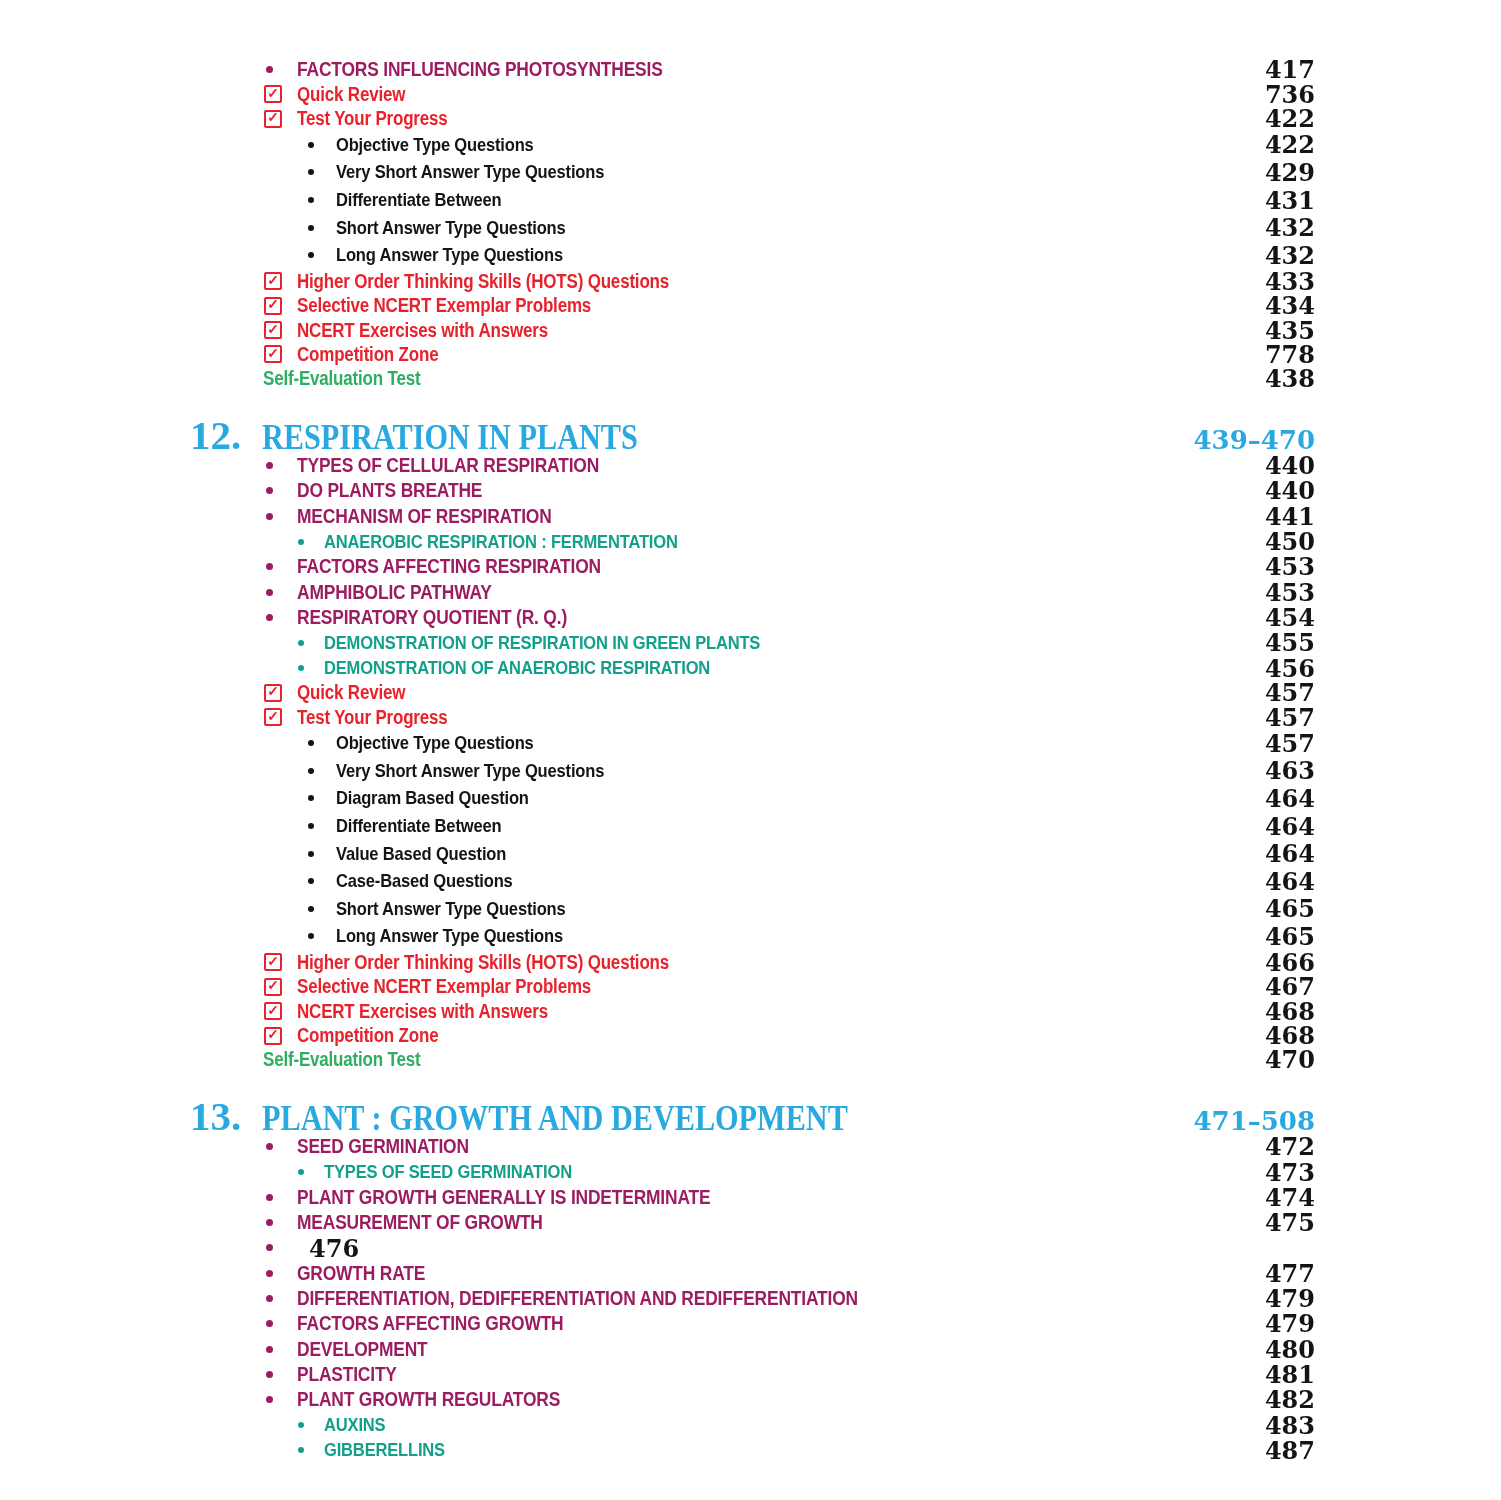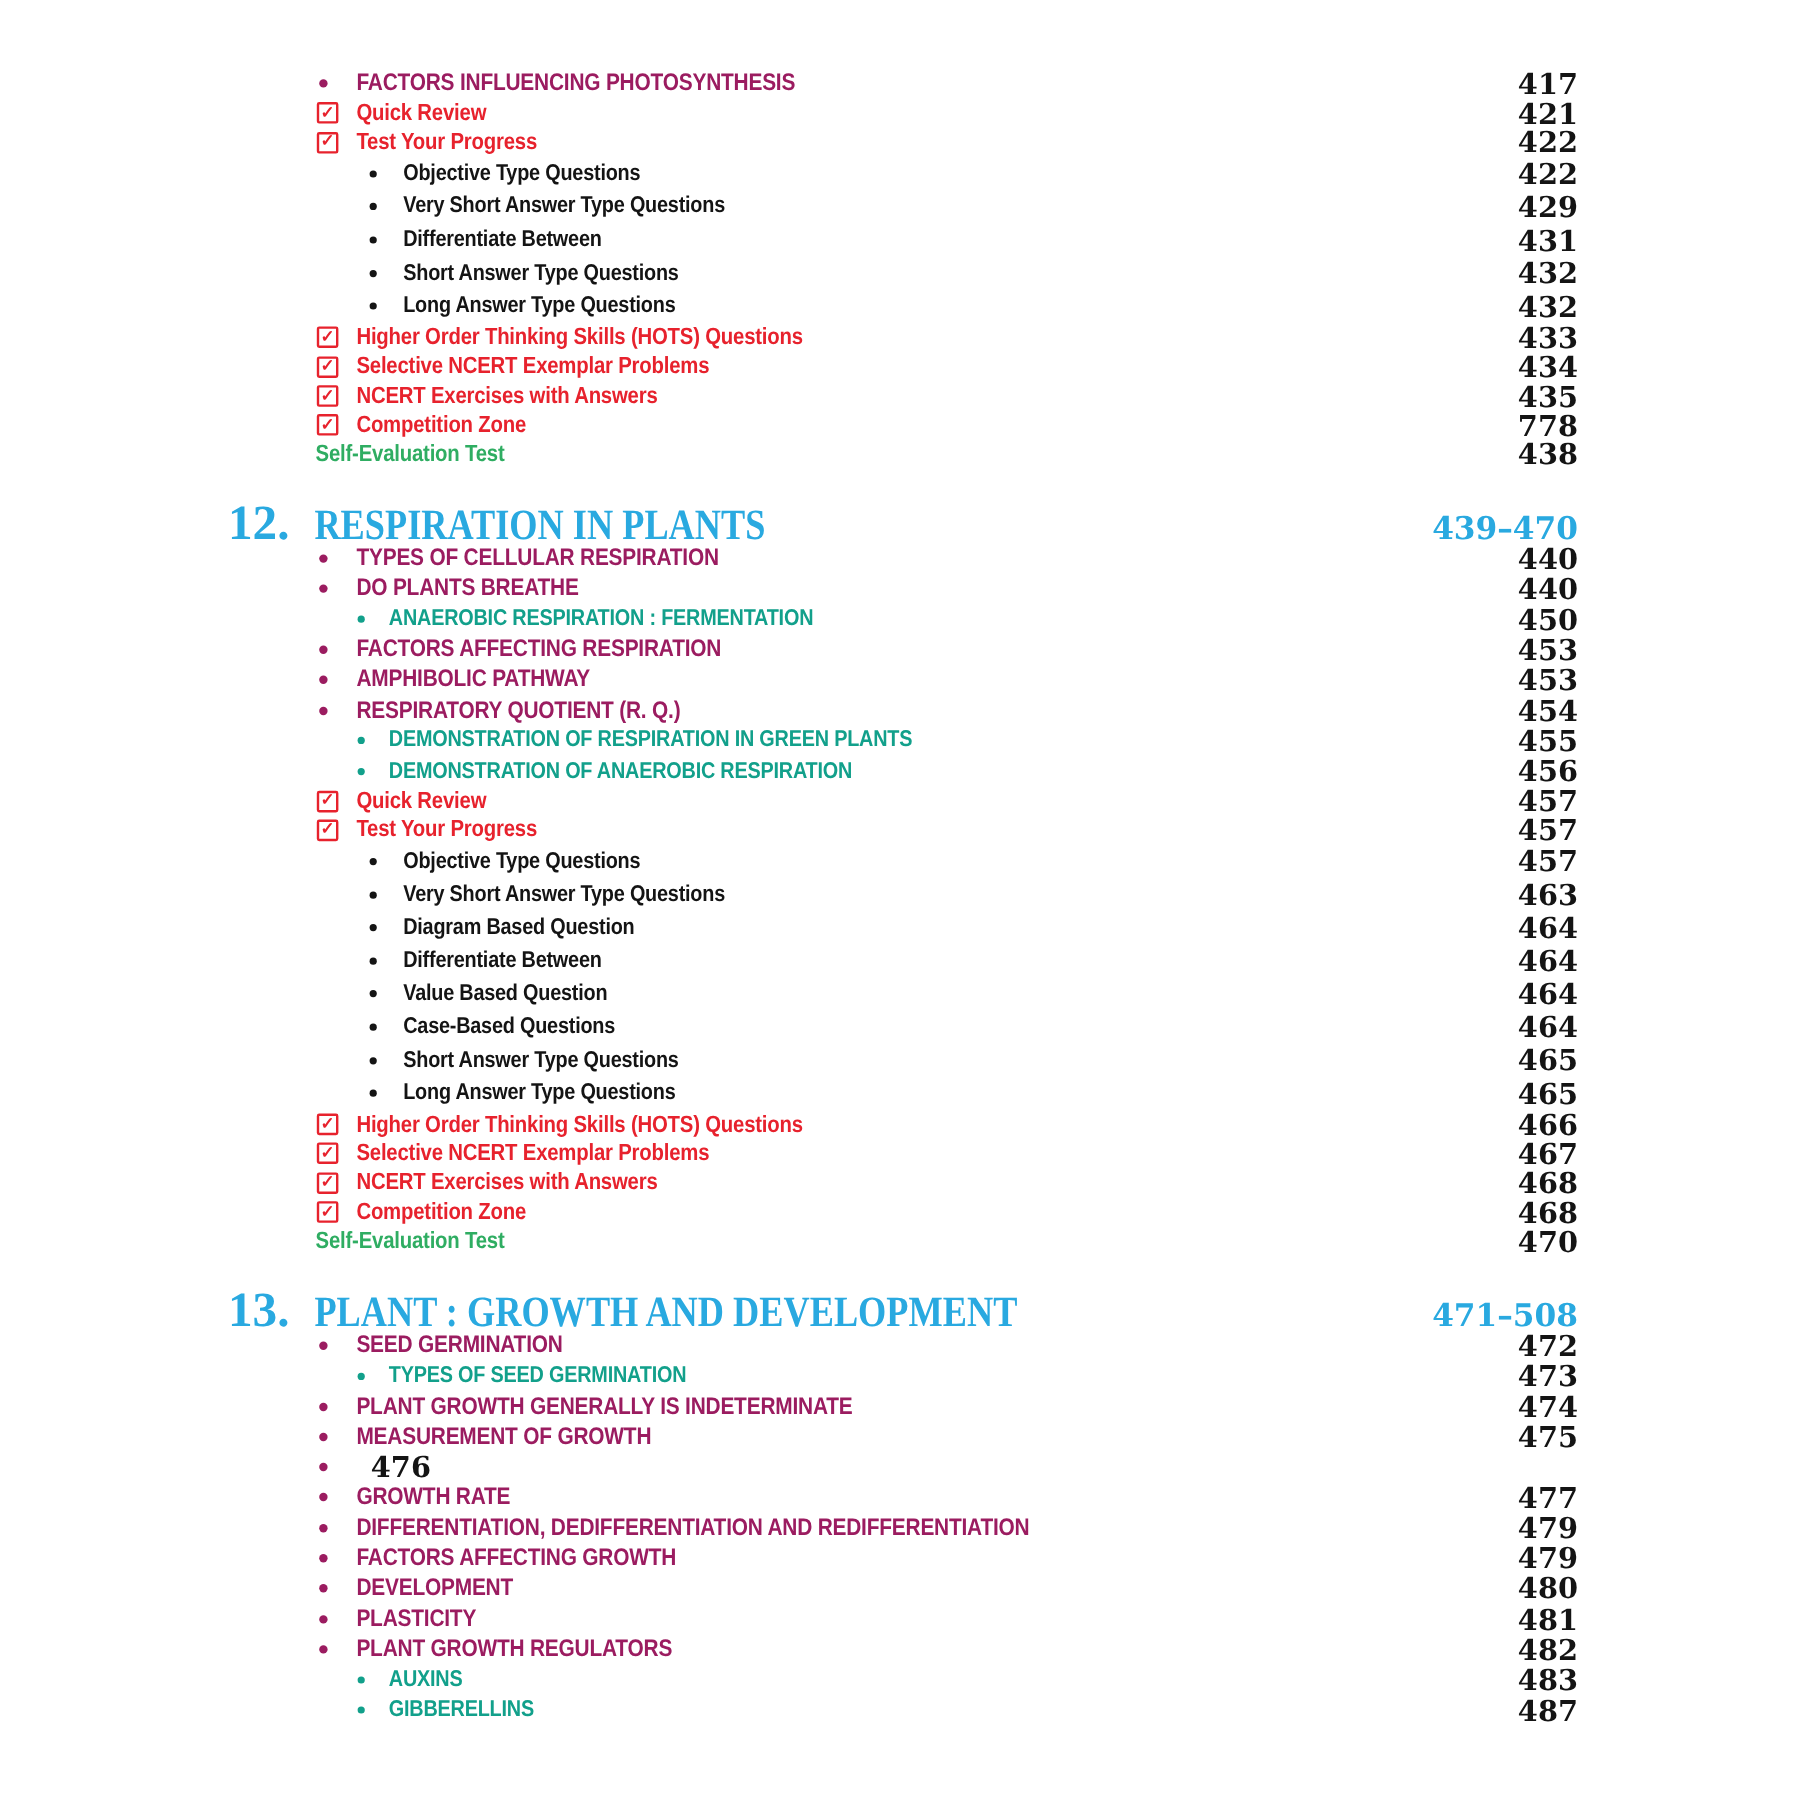--- a/index.html
+++ b/index.html
@@ -106,21 +106,21 @@
         <span class="label"><span>FACTORS INFLUENCING PHOTOSYNTHESIS</span></span>
         <span class="page-num">417</span>
       </div>
       <div class="row r-feature">
         <span class="marker">
           <span class="checkbox">
             <span class="tick">✓</span>
           </span>
         </span>
         <span class="label"><span>Quick Review</span></span>
-        <span class="page-num">421</span>
+        <span class="page-num">736</span>
       </div>
       <div class="row r-feature">
         <span class="marker">
           <span class="checkbox">
             <span class="tick">✓</span>
           </span>
         </span>
         <span class="label"><span>Test Your Progress</span></span>
         <span class="page-num">422</span>
       </div>
@@ -211,20 +211,27 @@
         <span class="label"><span>TYPES OF CELLULAR RESPIRATION</span></span>
         <span class="page-num">440</span>
       </div>
       <div class="row r-topic">
         <span class="marker">
           <span class="dot"></span>
         </span>
         <span class="label"><span>DO PLANTS BREATHE</span></span>
         <span class="page-num">440</span>
       </div>
+      <div class="row r-topic">
+        <span class="marker">
+          <span class="dot"></span>
+        </span>
+        <span class="label"><span>MECHANISM OF RESPIRATION</span></span>
+        <span class="page-num">441</span>
+      </div>
       <div class="row r-subtopic">
         <span class="marker">
           <span class="dot"></span>
         </span>
         <span class="label"><span>ANAEROBIC RESPIRATION : FERMENTATION</span></span>
         <span class="page-num">450</span>
       </div>
       <div class="row r-topic">
         <span class="marker">
           <span class="dot"></span>

